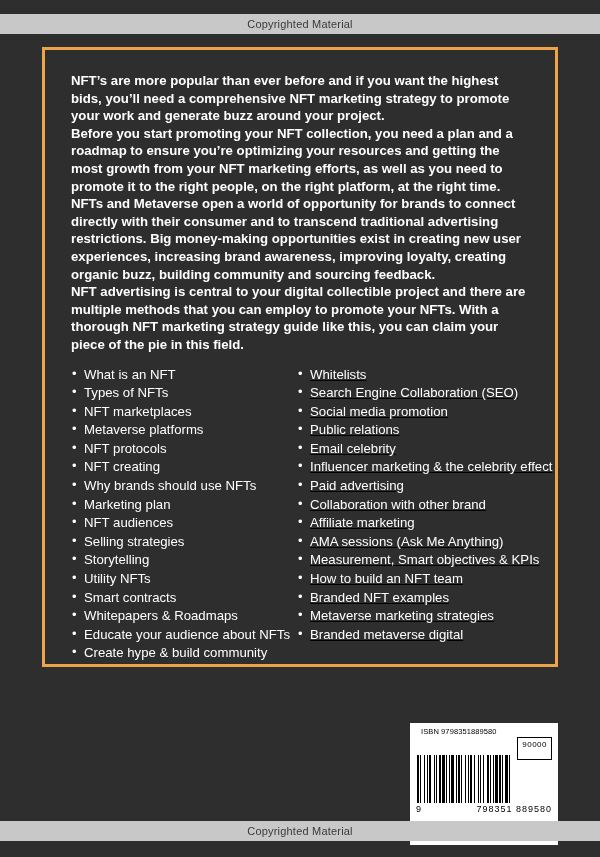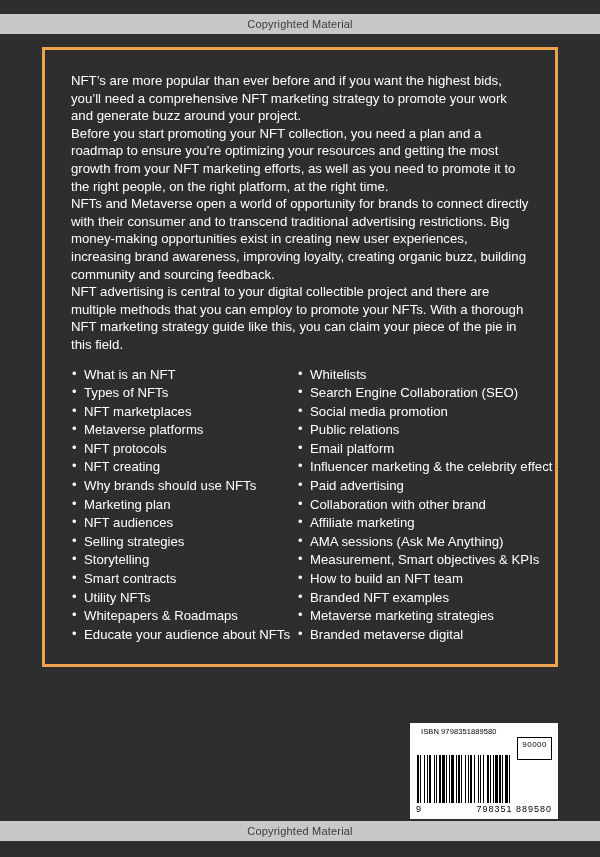--- a/index.html
+++ b/index.html
@@ -44,33 +44,34 @@
     box-sizing: border-box;
     background: #2e2e2e;
   }
   .inner {
     padding: 22px 24px 0 26px;
   }
   .blurb {
     color: #ffffff;
     font-size: 13.2px;
     line-height: 17.6px;
+    font-weight: bold;
   }
   .blurb p {
     margin: 0;
   }
   .lists {
     display: flex;
     margin-top: 12px;
   }
   .col {
     flex: 0 0 auto;
   }
   .col.left { width: 226px; }
-  .col.right { width: 250px; }
+  .col.right { width: 250px; text-decoration: underline; }
   ul.bullets {
     list-style: none;
     margin: 0;
     padding: 0;
   }
   ul.bullets li {
     color: #ffffff;
     font-size: 13.2px;
     line-height: 18.6px;
     position: relative;
@@ -83,21 +84,21 @@
     left: 1px;
     top: -1px;
     font-size: 13px;
   }
 
   .barcode-box {
     position: absolute;
     left: 410px;
     top: 723px;
     width: 148px;
-    height: 96px;
+    height: 122px;
     background: #ffffff;
     box-sizing: border-box;
     padding: 4px 5px 3px 5px;
   }
   .isbn-text {
     font-family: "Liberation Sans", sans-serif;
     font-size: 7.5px;
     color: #000;
     margin-left: 6px;
     letter-spacing: 0.1px;
@@ -164,33 +165,34 @@
             <li>Types of NFTs</li>
             <li>NFT marketplaces</li>
             <li>Metaverse platforms</li>
             <li>NFT protocols</li>
             <li>NFT creating</li>
             <li>Why brands should use NFTs</li>
             <li>Marketing plan</li>
             <li>NFT audiences</li>
             <li>Selling strategies</li>
             <li>Storytelling</li>
+            <li>Utility NFTs</li>
             <li>Smart contracts</li>
-            <li>Utility NFTs</li>
             <li>Whitepapers &amp; Roadmaps</li>
             <li>Educate your audience about NFTs</li>
+            <li>Create hype &amp; build community</li>
           </ul>
         </div>
         <div class="col right">
           <ul class="bullets">
             <li>Whitelists</li>
             <li>Search Engine Collaboration (SEO)</li>
             <li>Social media promotion</li>
             <li>Public relations</li>
-            <li>Email platform</li>
+            <li>Email celebrity</li>
             <li>Influencer marketing &amp; the celebrity effect</li>
             <li>Paid advertising</li>
             <li>Collaboration with other brand</li>
             <li>Affiliate marketing</li>
             <li>AMA sessions (Ask Me Anything)</li>
             <li>Measurement, Smart objectives &amp; KPIs</li>
             <li>How to build an NFT team</li>
             <li>Branded NFT examples</li>
             <li>Metaverse marketing strategies</li>
             <li>Branded metaverse digital</li>

